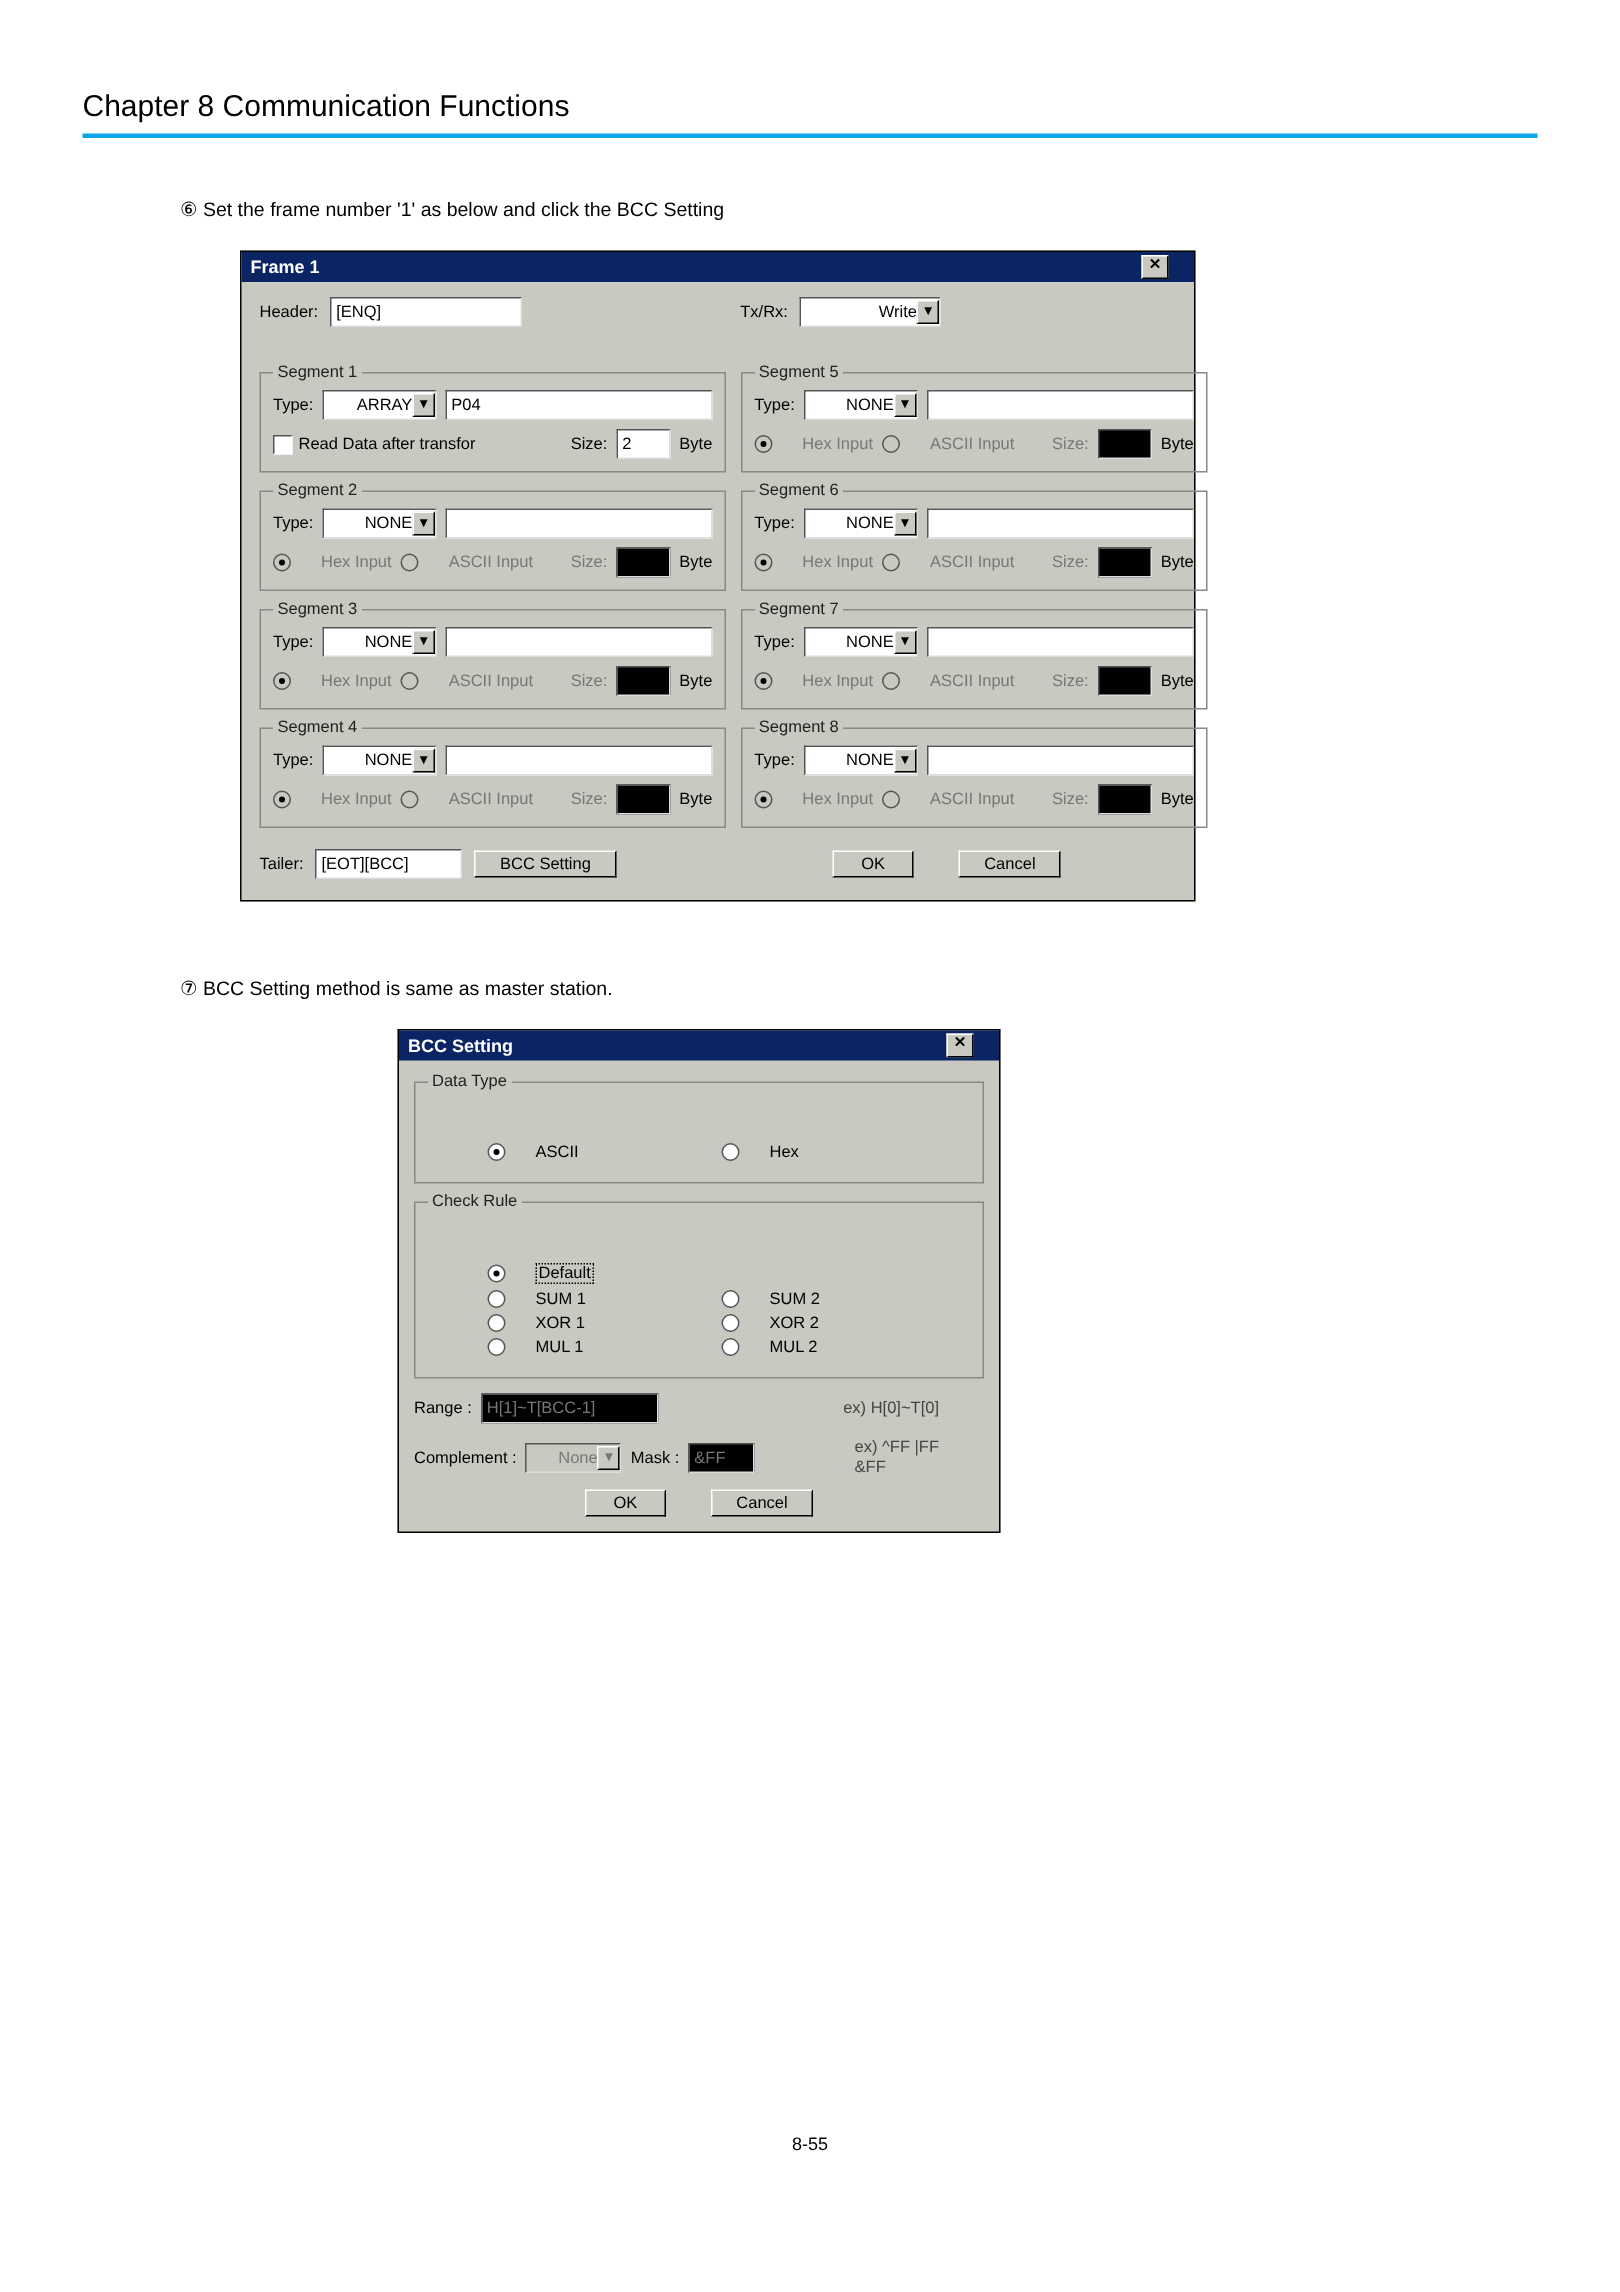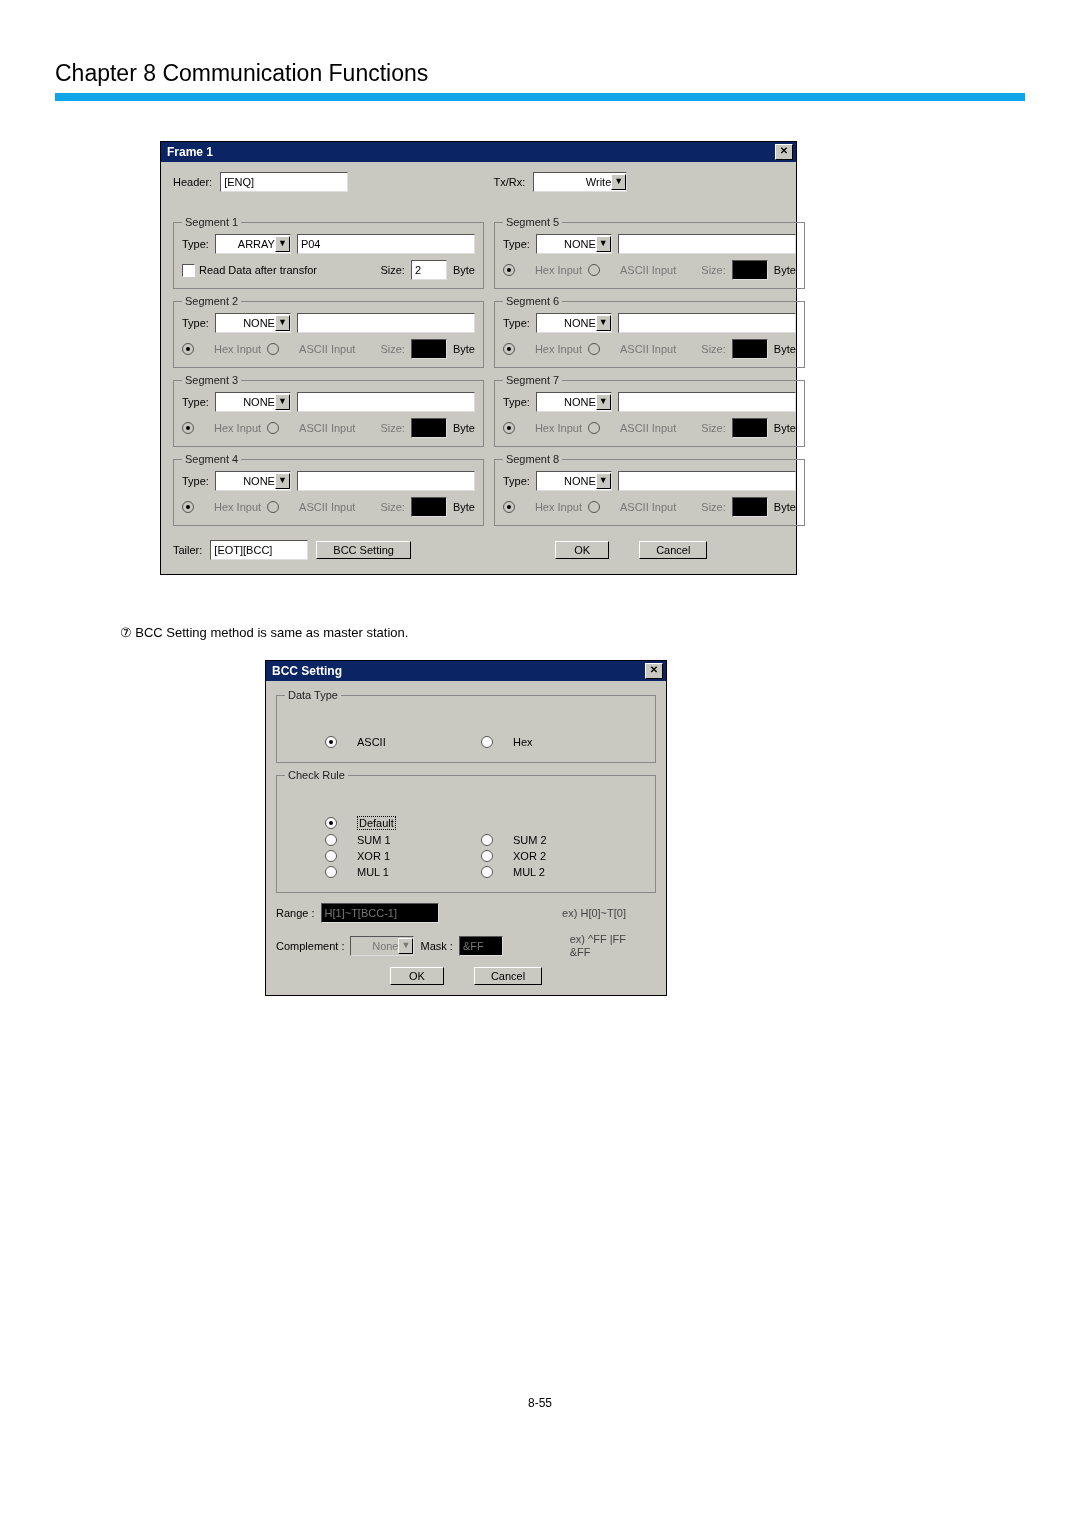--- a/index.html
+++ b/index.html
@@ -4,24 +4,24 @@
 <style>
   body {
     margin: 0;
     padding: 60px 55px;
     font-family: Arial, sans-serif;
     background: #fff;
     color: #000;
     font-size: 14px;
   }
   .chapter-header {
-    font-size: 23px;
+    font-size: 20px;
     margin-bottom: 6px;
     padding-bottom: 6px;
-    border-bottom: 8px solid #0ea5e9;
+    border-bottom: 3px solid #0ea5e9;
   }
   .body-area {
     margin-top: 40px;
     padding-left: 65px;
   }
   .step-line {
     font-size: 13px;
     margin-bottom: 20px;
   }
   
@@ -32,21 +32,21 @@
     font-family: Tahoma, Arial, sans-serif;
     font-size: 11px;
     color: #000;
   }
   .titlebar {
     background: #0a2464;
     color: #fff;
     display: flex;
     justify-content: space-between;
     align-items: center;
-    padding: 2px 3px 2px 6px;
+    padding: 2px 17px 2px 6px;
     font-weight: bold;
     font-size: 12px;
   }
   .titlebar .close-btn {
     background: #c9c9c1;
     color: #000;
     width: 16px;
     height: 14px;
     text-align: center;
     line-height: 12px;
@@ -210,20 +210,24 @@
     margin-top: 400px;
   }
 </style>
 </head>
 <body>
 
 <div class="chapter-header">Chapter 8   Communication Functions</div>
 
 <div class="body-area">
 
+  <div class="step-line">
+    <span>⑥</span>
+    <span>Set the frame number '1' as below and click the BCC Setting</span>
+  </div>
 
   <div class="dialog" style="width: 635px; margin-left: 40px;">
     <div class="titlebar">
       <span>Frame 1</span>
       <div class="close-btn">✕</div>
     </div>
     <div class="dlg-body">
 
       <div class="top-row">
         <div class="left">

